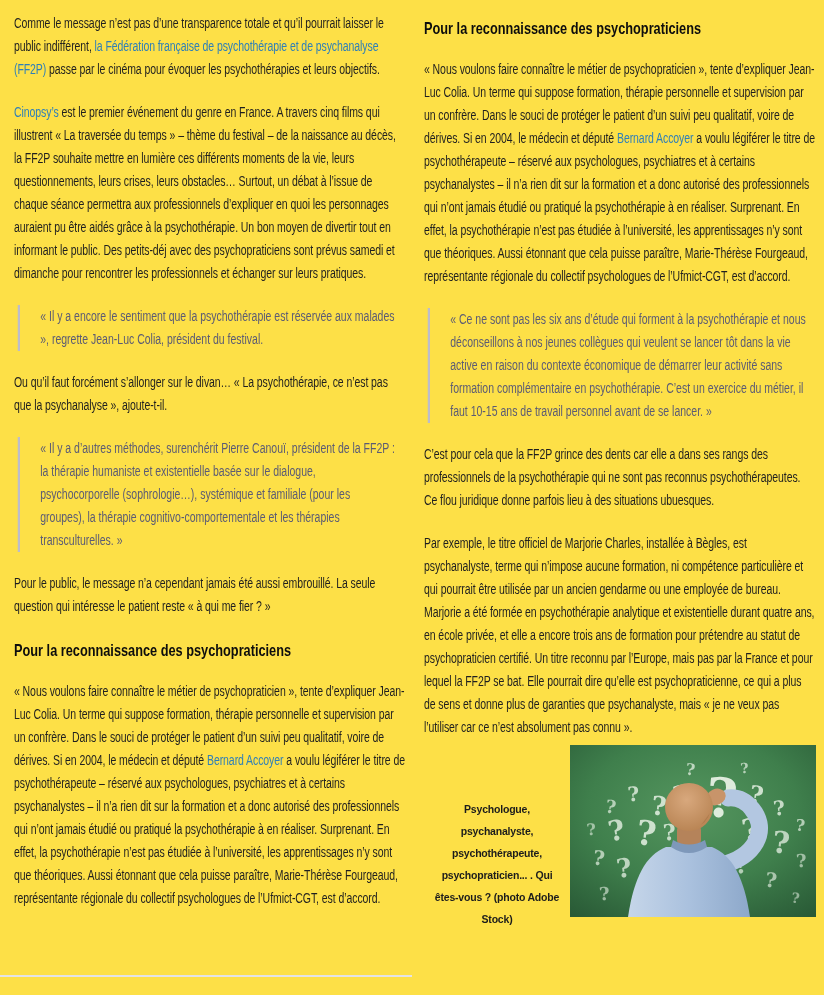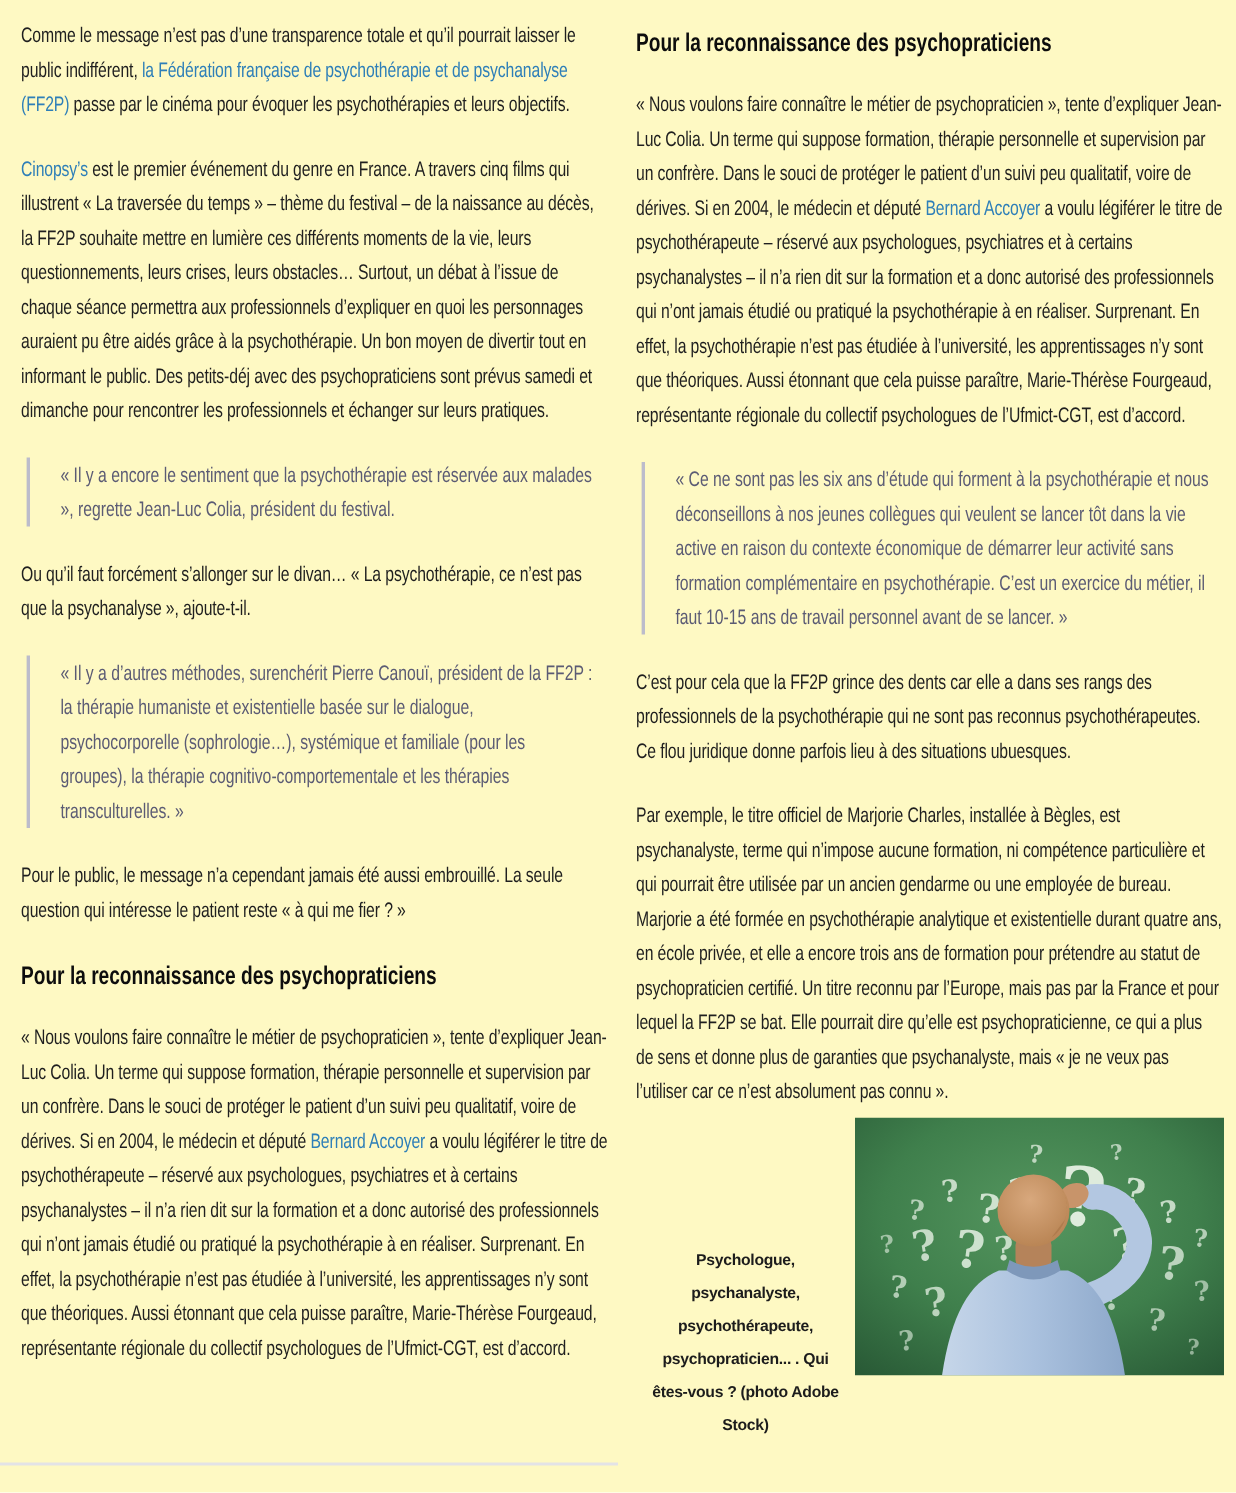--- a/index.html
+++ b/index.html
@@ -1,37 +1,37 @@
 <!DOCTYPE html>
 <html style="--text: #1f1f1f; --heading: #0d0d0d; --link: #2e7fb8; --quote-text: #5b5b74; --quote-border: #bcbccb; --divider: #e3e3e6; --board-green: #41824e; --chalk: #e6f1e4; --shirt-blue: #aec4de; --skin: #c9956a;"><head>
 <meta charset="utf-8">
 <style>
   :root{
     --text:#1f1f1f; --heading:#0d0d0d; --link:#2e7fb8;
     --quote-text:#5b5b74; --quote-border:#bcbccb; --divider:#e3e3e6;
   }
   html,body{margin:0;padding:0;background:#fff;}
   body{width:824px;height:995px;overflow:hidden;font-family:"Liberation Sans",sans-serif;color:var(--text);}
-  .page{position:relative;width:824px;height:995px;background:#fef9c3;overflow:hidden;}
+  .page{position:relative;width:824px;height:995px;background:#fde047;overflow:hidden;}
   .col{position:absolute;top:0;overflow:hidden;}
   .col-left{left:14px;width:392px;height:978px;}
   .col-right{left:424px;width:392px;height:995px;}
   
   .squeeze{width:522px;transform:scaleX(0.75);transform-origin:0 0;}
   p{margin:0 0 20px;font-size:14px;line-height:23px;letter-spacing:-0.1px;}
   .col-left .squeeze > p:first-child{margin-top:12px;}
   .col-right .squeeze > h2:first-child{margin-top:16px;}
   h2{margin:0 0 16px;font-size:17px;line-height:26px;font-weight:bold;color:var(--heading);letter-spacing:0;}
   blockquote{margin:0 5px 20px;padding:0 6px 0 27px;border-left:3px solid var(--quote-border);
     color:var(--quote-text);font-size:14px;line-height:23px;}
   a.link{color:var(--link);text-decoration:none;cursor:pointer;}
   .no-bottom{margin-bottom:0;}
   .divider{position:absolute;left:0;top:975px;width:412px;height:2px;background:var(--divider);}
   .figure-row{display:flex;margin-top:6px;}
-  .fig-caption{flex:1;margin-top:84px;padding:0 8px;text-align:center;font-weight:bold;
+  .fig-caption{flex:1;margin-top:53px;padding:0 8px;text-align:center;font-weight:bold;
     font-size:10.5px;line-height:22px;letter-spacing:-0.2px;color:#1c1c1c;}
   .fig-image{flex:0 0 246px;width:246px;height:172px;}
   .fig-image svg{display:block;}
 </style>
 </head>
 <body>
 
 <div class="page">
 
   <div class="col col-left">

